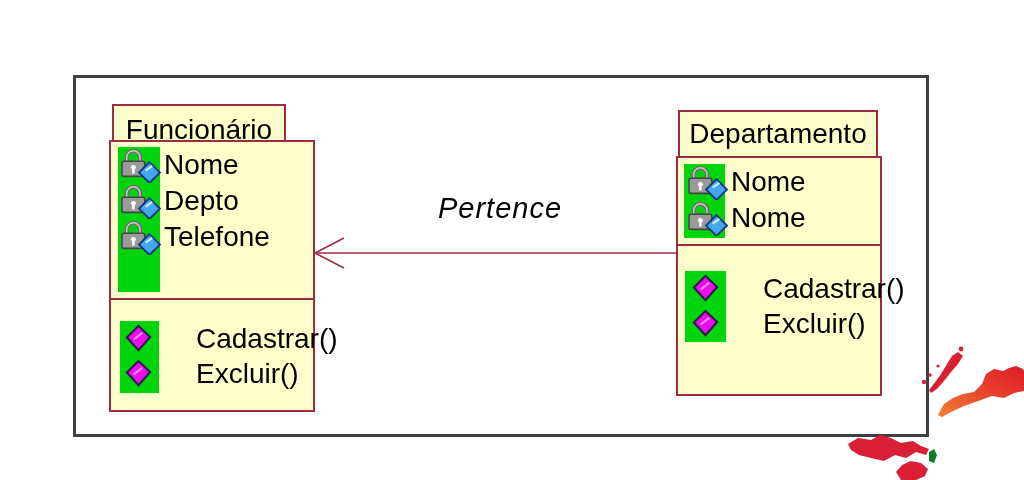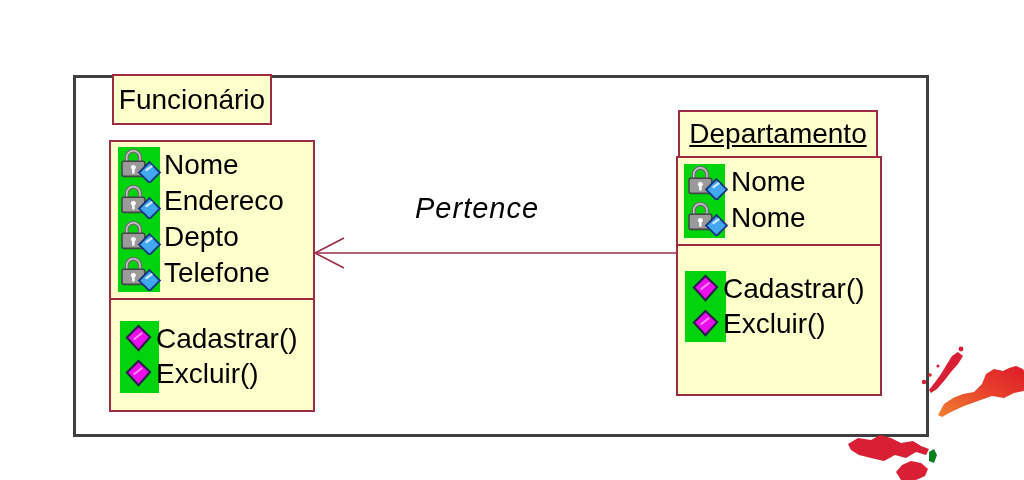--- a/index.html
+++ b/index.html
@@ -37,49 +37,50 @@
   }
   .member-rows { position: relative; z-index: 1; }
   .member-row {
     display: flex;
     align-items: center;
     color: #000000;
     font-size: 28px;
     white-space: nowrap;
   }
   .attr-row { height: 36px; padding-left: 6px; }
-  .meth-row { height: 35px; padding-left: 9px; }
+  .meth-row { height: 35px; padding-left: 9px; gap: 40px; }
   .icon { display: block; flex: 0 0 auto; }
   .attr-icon { margin-right: 1px; }
   .meth-icon { margin-right: 3px; margin-left: 4px; }
   .relationship-label {
     position: absolute;
     left: 415px; top: 192px;
     width: 170px;
+    text-align: center;
     font-size: 29px;
     font-style: italic;
     color: #000000;
     letter-spacing: 1px;
   }
   .overlay-svg {
     position: absolute;
     left: 0; top: 0;
     width: 1024px; height: 480px;
     pointer-events: none;
     z-index: 6;
   }
 </style>
 </head>
 <body>
 
 <div class="canvas">
 
   <div class="outer-frame"></div>
 
-  <div class="uml-box uml-title" style="left:112px; top:74px; width:160px; height:51px;">
+  <div class="uml-box uml-title" style="left:112px; top:104px; width:174px; height:51px;">
     <span>Funcionário</span>
   </div>
 
   <div class="uml-box" style="left:109px; top:140px; width:206px; height:160px;">
     <div class="green-bar" style="left:7px; top:5px; width:42px; height:145px;"></div>
     <div class="member-rows" style="padding-top:5px;">
       <div class="member-row attr-row">
         <svg class="icon attr-icon" width="46" height="36" viewBox="0 0 46 38">
           <path d="M9 16 V11 a7 7 0 0 1 14 0 V16" fill="none" stroke="#6e6e6e" stroke-width="4.5"></path>
           <path d="M9 16 V11 a7 7 0 0 1 14 0 V16" fill="none" stroke="#c9c9c9" stroke-width="1.5"></path>
@@ -94,32 +95,20 @@
       <div class="member-row attr-row">
         <svg class="icon attr-icon" width="46" height="36" viewBox="0 0 46 38">
           <path d="M9 16 V11 a7 7 0 0 1 14 0 V16" fill="none" stroke="#6e6e6e" stroke-width="4.5"></path>
           <path d="M9 16 V11 a7 7 0 0 1 14 0 V16" fill="none" stroke="#c9c9c9" stroke-width="1.5"></path>
           <rect x="4" y="15" width="24" height="16" rx="2" fill="#9a9a9a" stroke="#454545" stroke-width="1.6"></rect>
           <circle cx="16" cy="21.5" r="2.6" fill="#ffffff"></circle>
           <rect x="14.7" y="22.5" width="2.6" height="5.5" fill="#ffffff"></rect>
           <polygon points="33,16 44,27 33,38 22,27" fill="#41a8f0" stroke="#17357e" stroke-width="2"></polygon>
           <line x1="29" y1="25" x2="36" y2="20" stroke="#cfeaff" stroke-width="2.4"></line>
         </svg>
-        <span>Endereco</span>
-      </div>
-      <div class="member-row attr-row">
-        <svg class="icon attr-icon" width="46" height="36" viewBox="0 0 46 38">
-          <path d="M9 16 V11 a7 7 0 0 1 14 0 V16" fill="none" stroke="#6e6e6e" stroke-width="4.5"></path>
-          <path d="M9 16 V11 a7 7 0 0 1 14 0 V16" fill="none" stroke="#c9c9c9" stroke-width="1.5"></path>
-          <rect x="4" y="15" width="24" height="16" rx="2" fill="#9a9a9a" stroke="#454545" stroke-width="1.6"></rect>
-          <circle cx="16" cy="21.5" r="2.6" fill="#ffffff"></circle>
-          <rect x="14.7" y="22.5" width="2.6" height="5.5" fill="#ffffff"></rect>
-          <polygon points="33,16 44,27 33,38 22,27" fill="#41a8f0" stroke="#17357e" stroke-width="2"></polygon>
-          <line x1="29" y1="25" x2="36" y2="20" stroke="#cfeaff" stroke-width="2.4"></line>
-        </svg>
         <span>Depto</span>
       </div>
       <div class="member-row attr-row">
         <svg class="icon attr-icon" width="46" height="36" viewBox="0 0 46 38">
           <path d="M9 16 V11 a7 7 0 0 1 14 0 V16" fill="none" stroke="#6e6e6e" stroke-width="4.5"></path>
           <path d="M9 16 V11 a7 7 0 0 1 14 0 V16" fill="none" stroke="#c9c9c9" stroke-width="1.5"></path>
           <rect x="4" y="15" width="24" height="16" rx="2" fill="#9a9a9a" stroke="#454545" stroke-width="1.6"></rect>
           <circle cx="16" cy="21.5" r="2.6" fill="#ffffff"></circle>
           <rect x="14.7" y="22.5" width="2.6" height="5.5" fill="#ffffff"></rect>
           <polygon points="33,16 44,27 33,38 22,27" fill="#41a8f0" stroke="#17357e" stroke-width="2"></polygon>
@@ -143,21 +132,21 @@
       <div class="member-row meth-row">
         <svg class="icon meth-icon" width="29" height="29" viewBox="0 0 30 30">
           <polygon points="15,2 27,13.5 15,27 3,14" fill="#ea0fea" stroke="#30194f" stroke-width="2.2"></polygon>
           <line x1="10" y1="16" x2="19" y2="9" stroke="#ff8cff" stroke-width="2"></line>
         </svg>
         <span>Excluir()</span>
       </div>
     </div>
   </div>
 
-  <div class="uml-box uml-title" style="left:678px; top:110px; width:200px; height:48px;text-decoration:underline;">
+  <div class="uml-box uml-title" style="left:678px; top:110px; width:200px; height:48px;">
     <span>Departamento</span>
   </div>
 
   <div class="uml-box" style="left:676px; top:156px; width:206px; height:90px;">
     <div class="green-bar" style="left:6px; top:6px; width:41px; height:74px;"></div>
     <div class="member-rows" style="padding-top:6px;">
       <div class="member-row attr-row">
         <svg class="icon attr-icon" width="46" height="36" viewBox="0 0 46 38">
           <path d="M9 16 V11 a7 7 0 0 1 14 0 V16" fill="none" stroke="#6e6e6e" stroke-width="4.5"></path>
           <path d="M9 16 V11 a7 7 0 0 1 14 0 V16" fill="none" stroke="#c9c9c9" stroke-width="1.5"></path>

